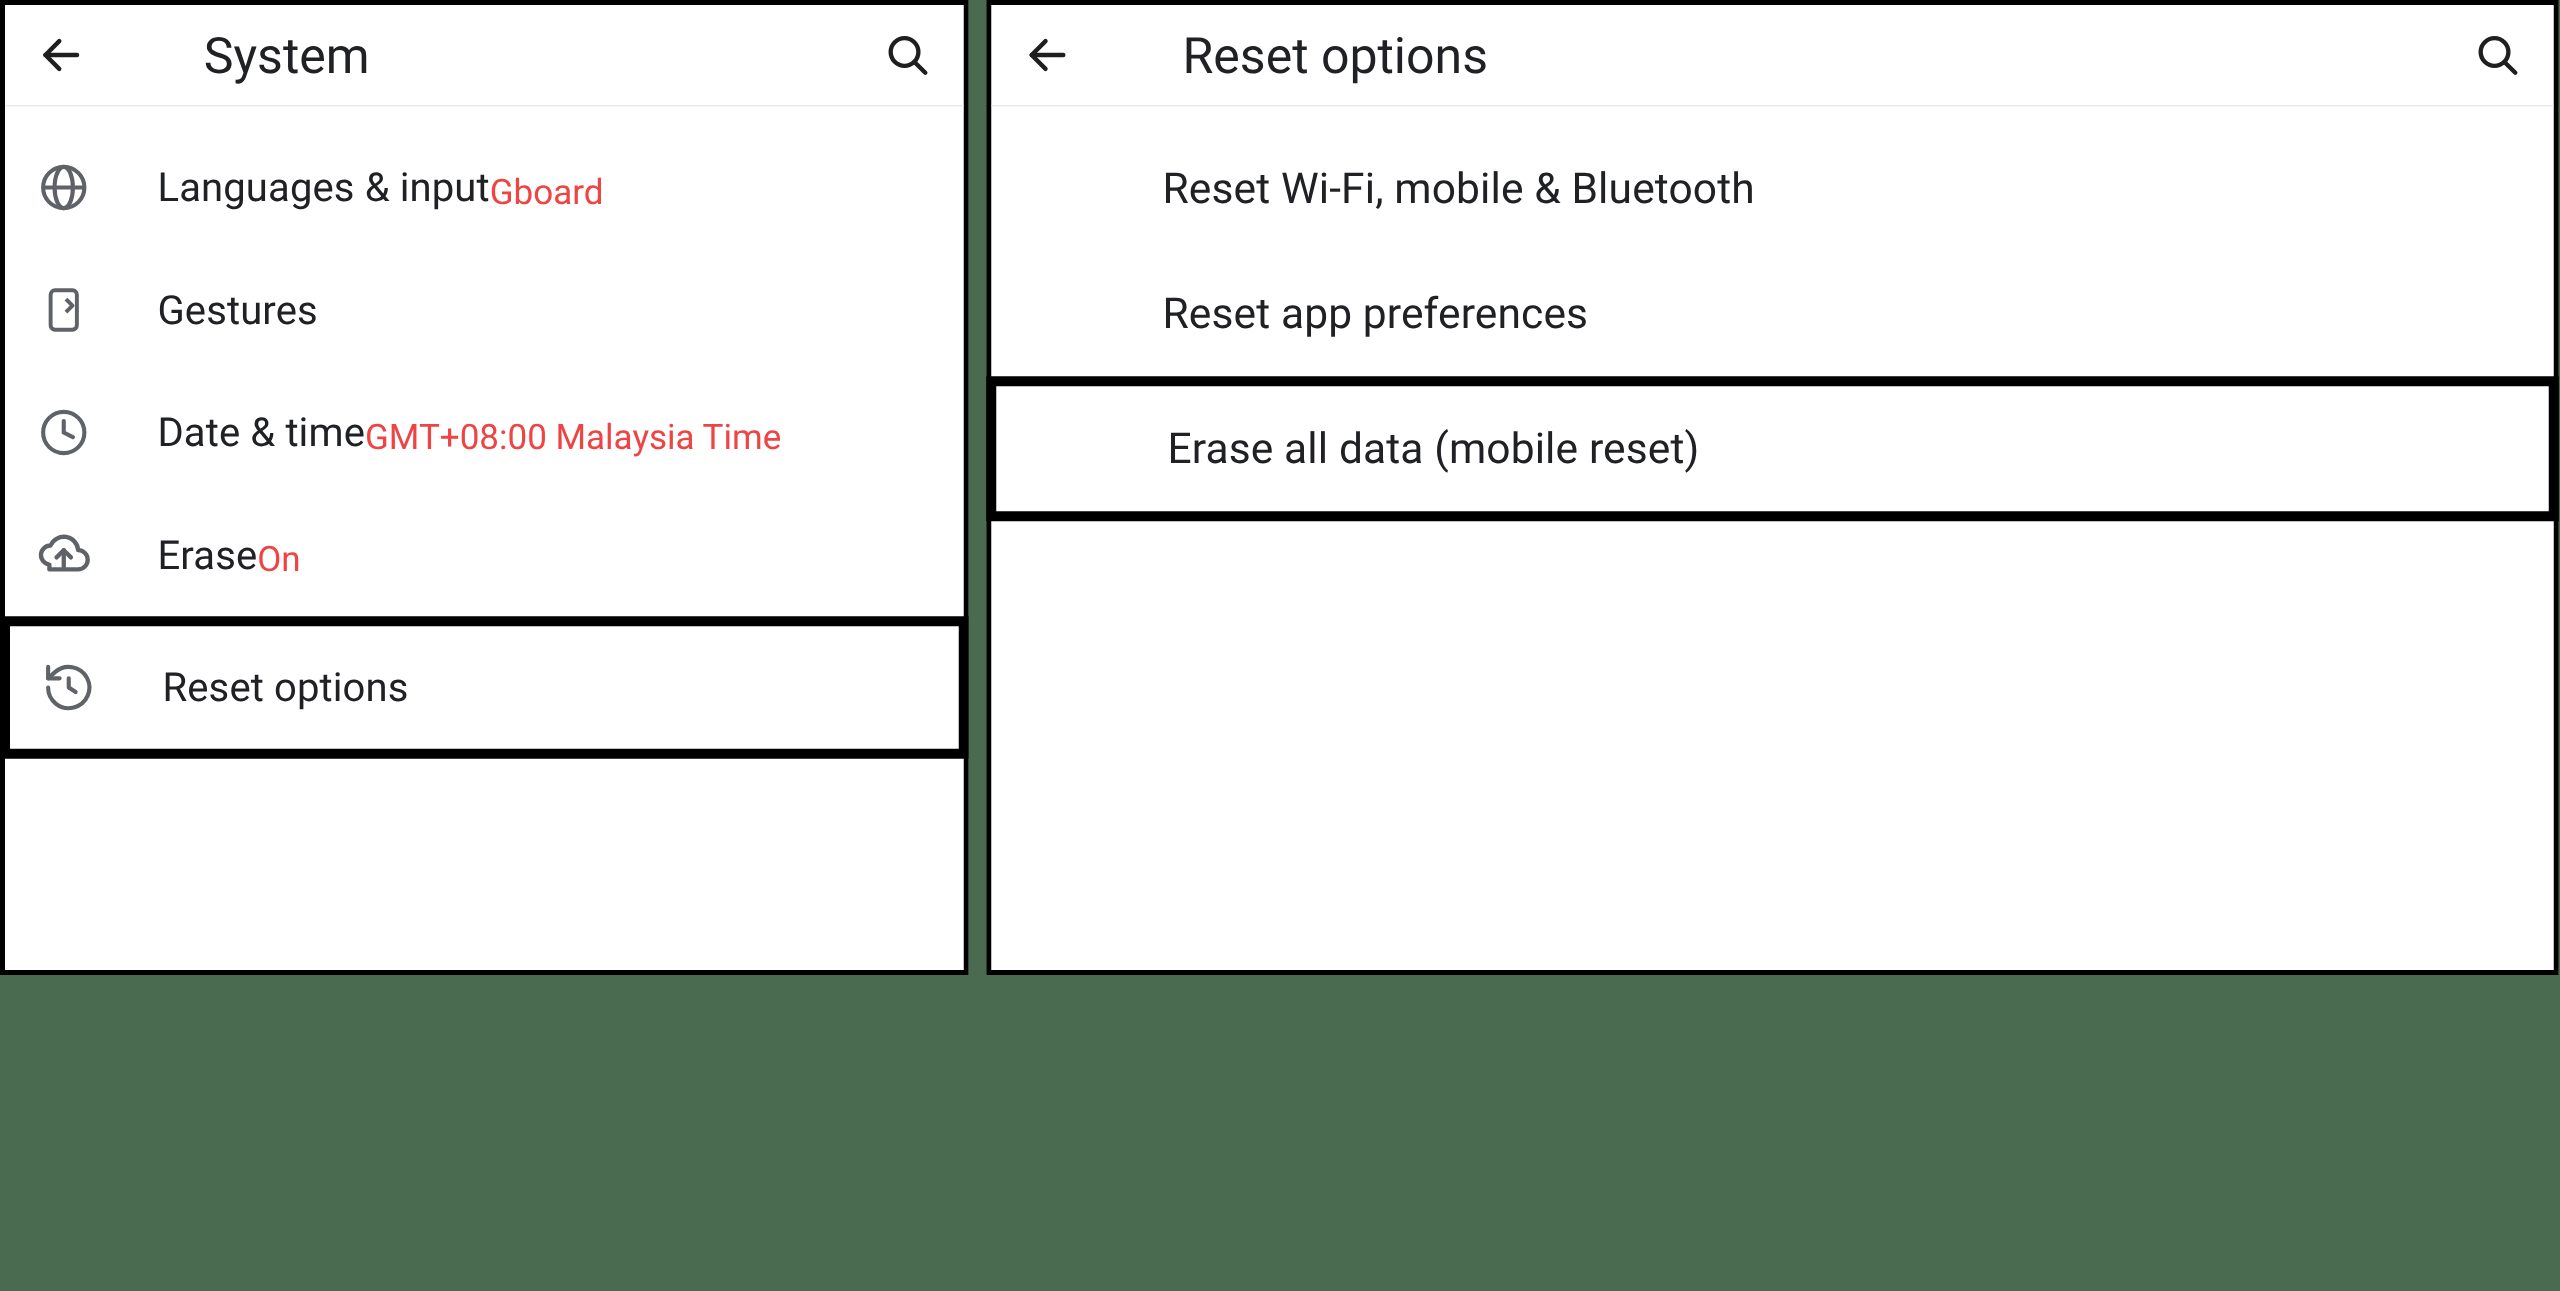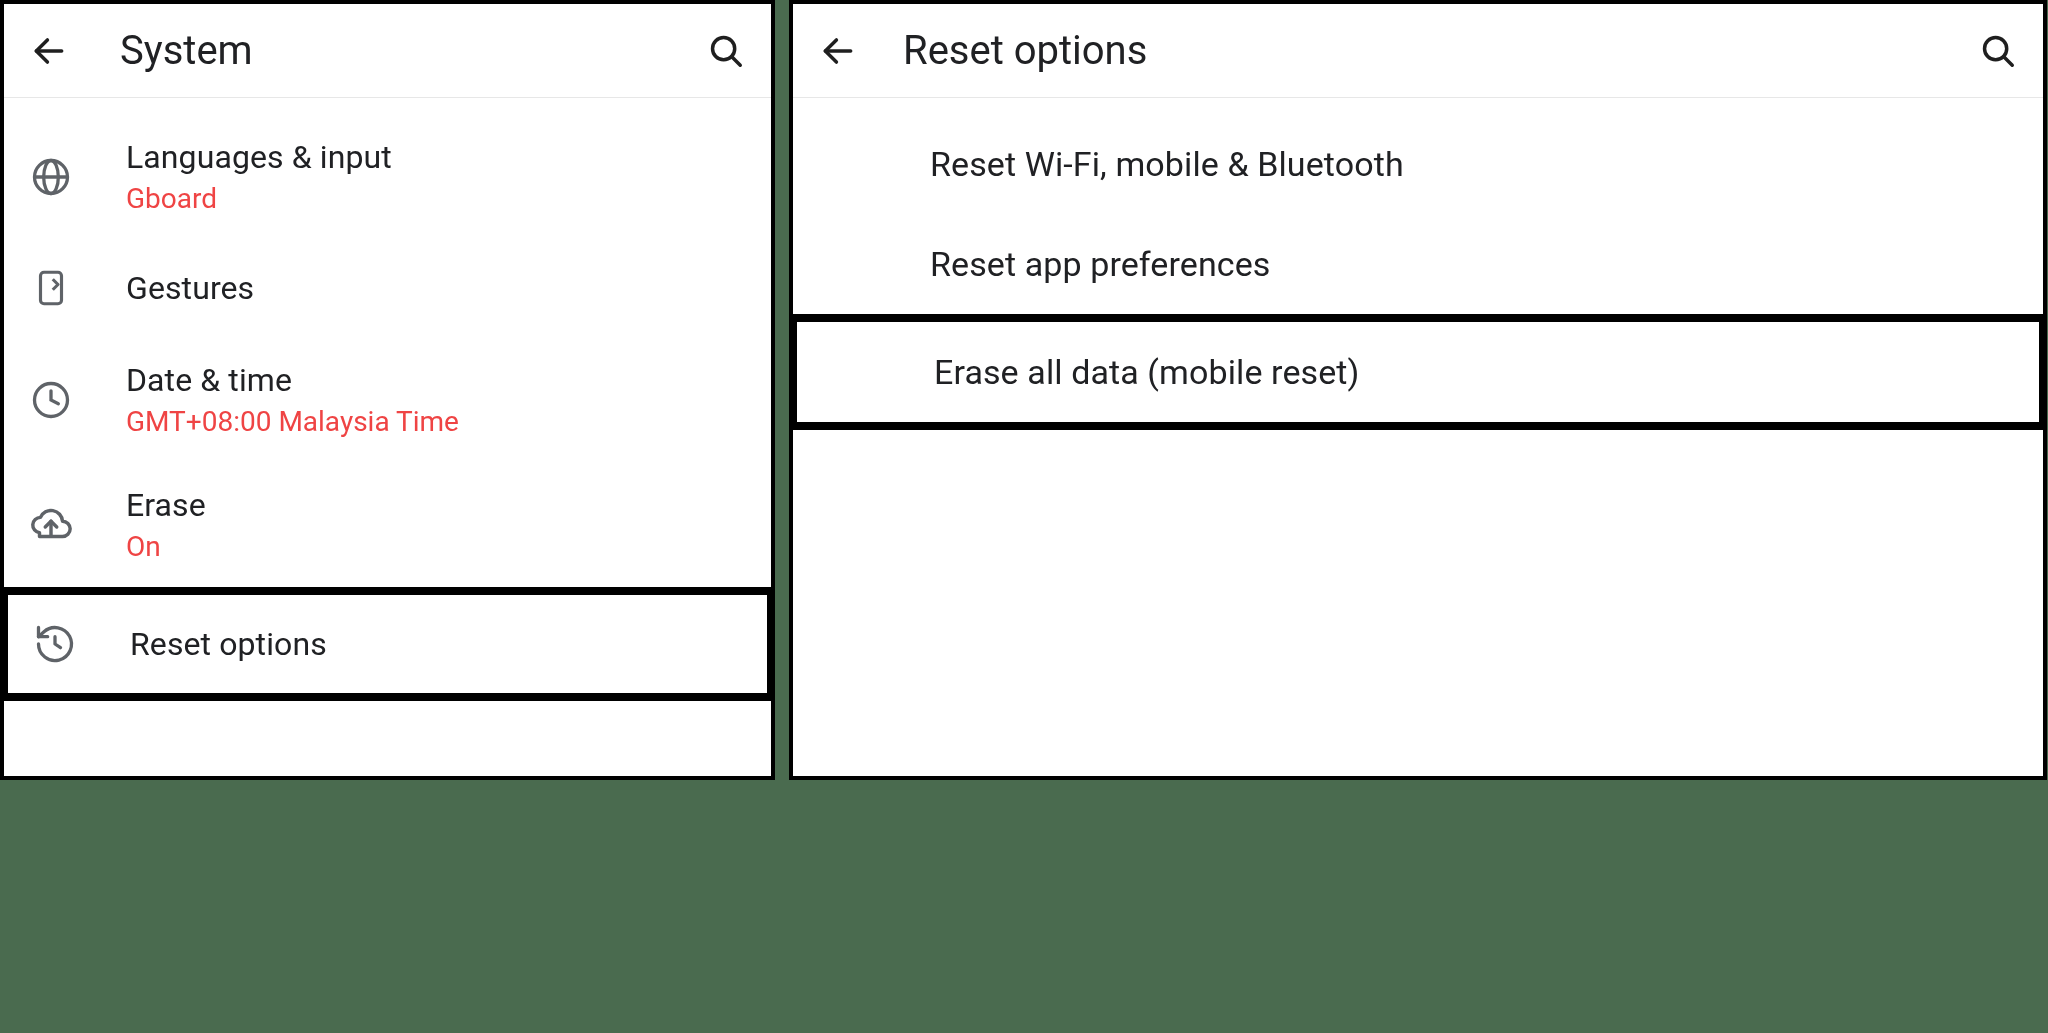--- a/index.html
+++ b/index.html
@@ -16,23 +16,24 @@
     display: flex;
     flex-direction: column;
   }
   .panel-left { width: 775px; height: 780px; margin: 0; }
   .gap-v { width: 14px; height: 780px; background:#4a6b4f; }
   .panel-right { width: 1258px; height: 780px; }
   .wrap { position: relative; }
   .header {
     display: flex;
     align-items: center;
-    height: 94px;
+    height: 81px;
     padding: 0 22px;
     border-bottom: 1px solid #e7e7e7;
+    gap: 43px;
   }
   .back-btn {
     width: 46px; height: 46px;
     display:flex; align-items:center; justify-content:center;
     color:#1f1f1f;
     cursor:pointer;
   }
   .title {
     font-size: 40px;
     font-weight: 400;
@@ -53,21 +54,21 @@
     align-items:center;
     padding: 24px 22px 24px 22px;
     cursor:pointer;
   }
   .item .icon-slot {
     width: 50px; height:50px;
     color:#5f6368;
     display:flex; align-items:center; justify-content:center;
     flex-shrink:0;
   }
-  .item .texts { margin-left: 50px; display:flex; flex-direction:column; }
+  .item .texts { margin-left: 50px; display:flex; flex-direction:row; }
   .item .primary {
     font-size: 32px;
     color:#202124;
     letter-spacing:0.1px;
   }
   .item .secondary {
     font-size: 28px;
     color:#ef4444;
     margin-top: 6px;
   }

